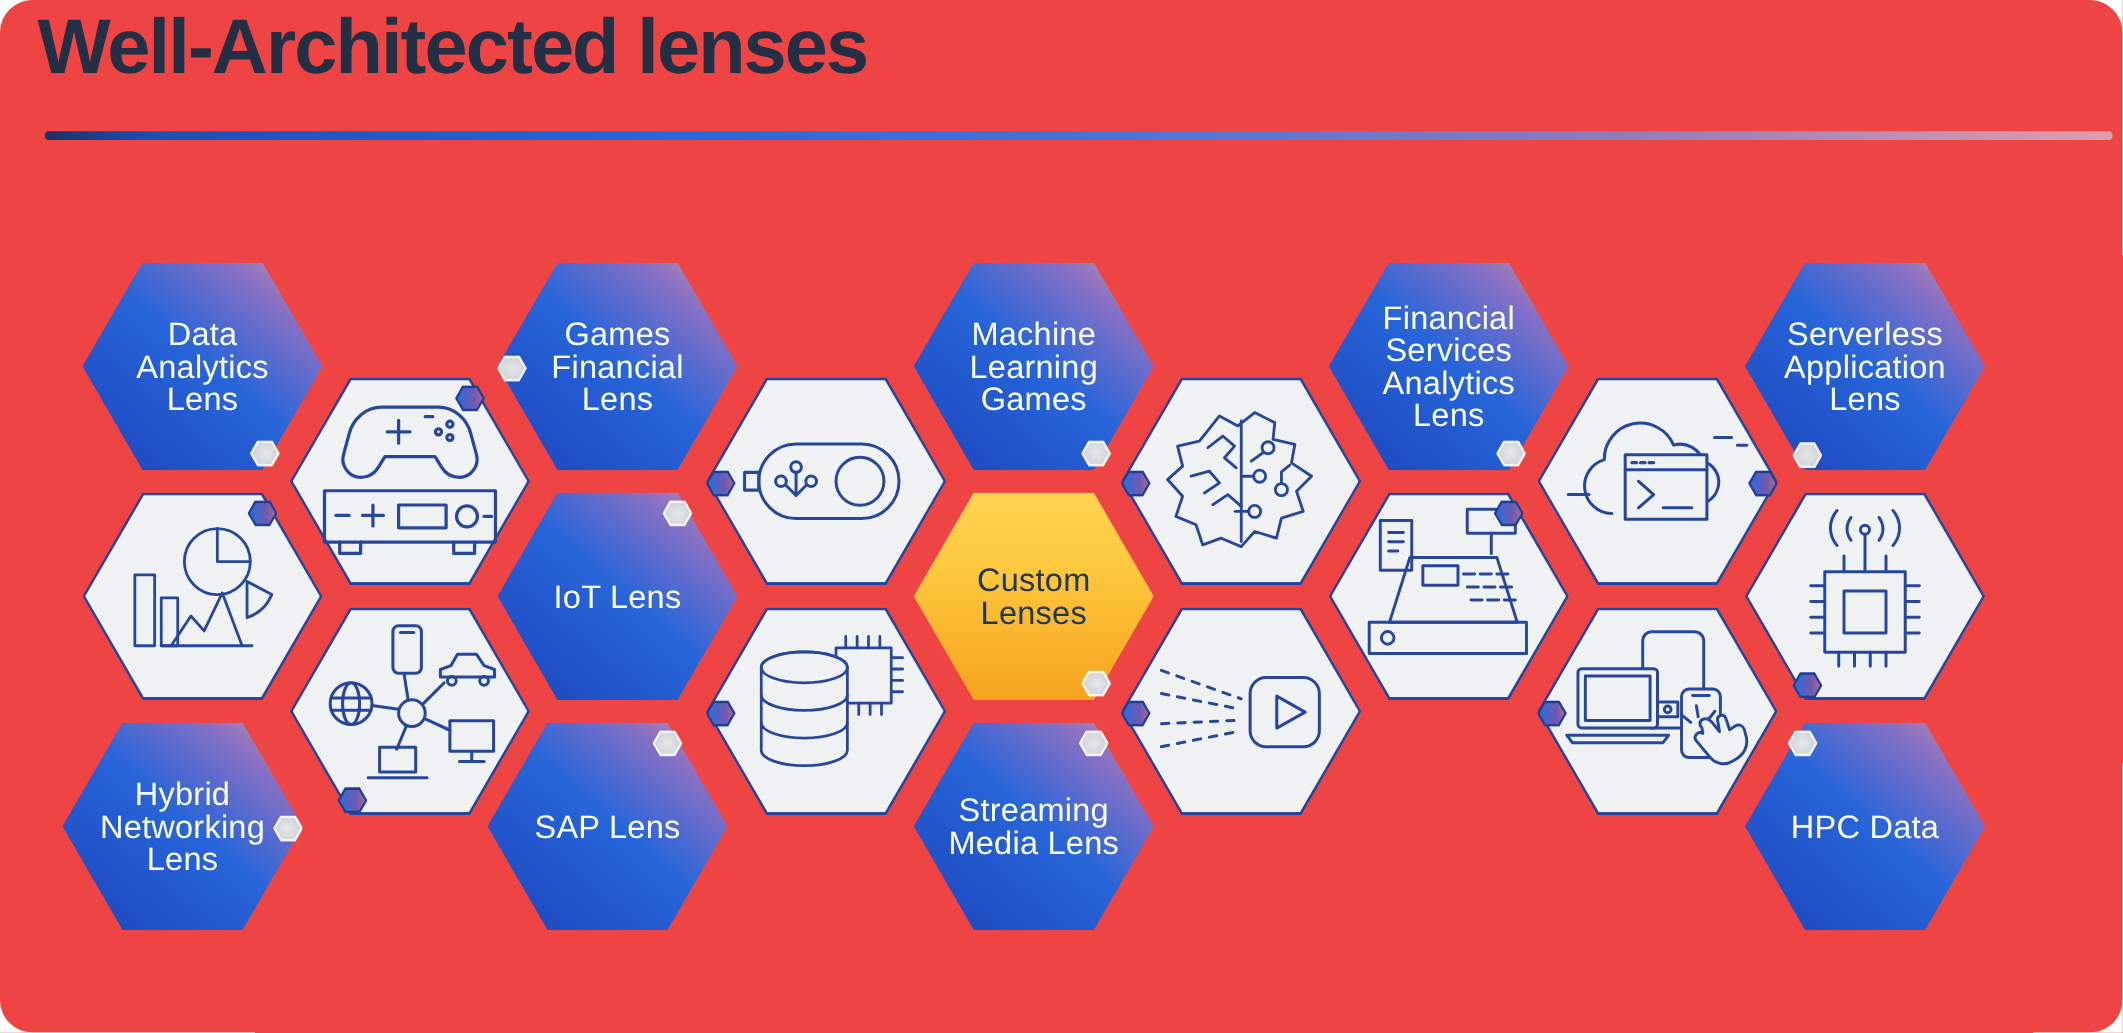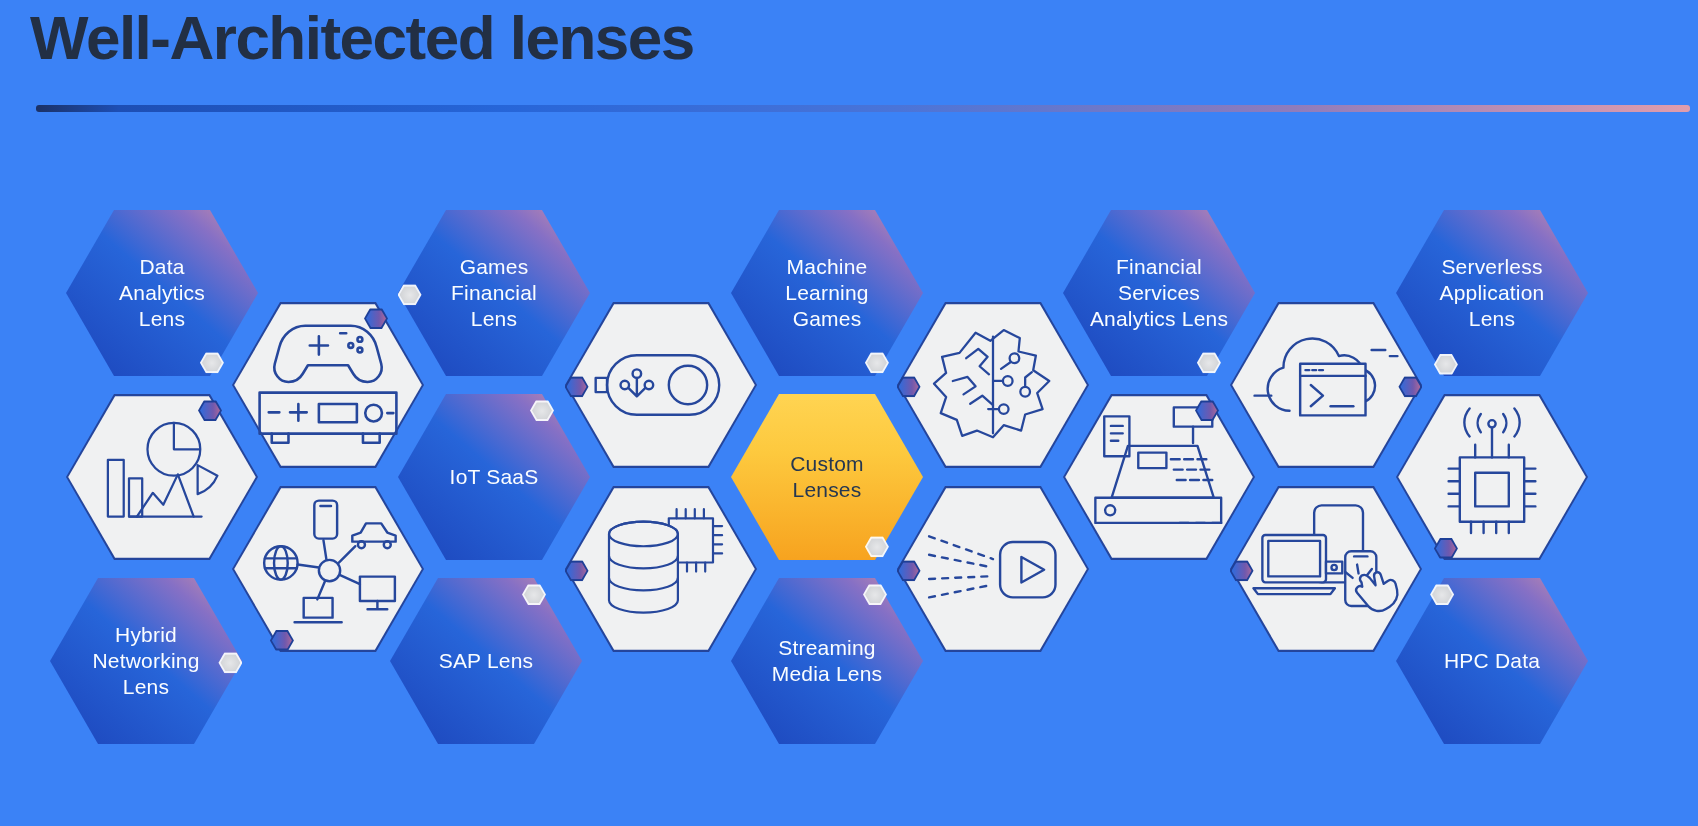--- a/index.html
+++ b/index.html
@@ -1,31 +1,31 @@
 <!DOCTYPE html>
 <html><head>
 <meta charset="utf-8">
 <style>
   html,body{margin:0;padding:0;background:#fff;}
-  .canvas{position:relative;width:1698px;height:826px;background:#3b82f6;overflow:hidden;
-          font-family:"Liberation Sans", sans-serif;}
+  .canvas{position:relative;width:1698px;height:826px;background:#ef4444;overflow:hidden;
+          font-family:"Liberation Sans", sans-serif;border-radius:26px;}
   .page-title{position:absolute;left:30px;top:2px;margin:0;font-size:62px;font-weight:800;
               letter-spacing:-1.5px;color:#222f44;}
   .divider{position:absolute;left:36px;top:105px;width:1654px;height:7px;border-radius:3px;
            background:linear-gradient(90deg,#1b3166 0%,#1d4eb4 5%,#2665d8 28%,#4a74d8 52%,#8f7cbb 76%,#e19dac 100%);}
   .honeycomb{position:absolute;left:0;top:0;width:100%;height:100%;}
   .tile{position:absolute;width:192px;height:166px;}
   .hex{position:absolute;inset:0;clip-path:polygon(25% 0,75% 0,100% 50%,75% 100%,25% 100%,0 50%);}
   .hex.blue{background:linear-gradient(to top right,#1c44ba 0%,#2765d9 52%,#8670c5 80%,#d291a5 100%);}
   .hex.yellow{background:linear-gradient(180deg,#ffd452 0%,#fdc93e 35%,#f7a31f 100%);}
   .hex.white{background:#24459c;}
   .hex.white::after{content:"";position:absolute;inset:2.2px;
        clip-path:polygon(25% 0,75% 0,100% 50%,75% 100%,25% 100%,0 50%);background:#f0f1f2;}
   .label{position:absolute;inset:0;display:flex;align-items:center;justify-content:center;
-         text-align:center;white-space:pre-line;font-size:21px;line-height:26px;
+         text-align:center;white-space:pre-line;font-size:26px;line-height:26px;
          color:#fafdff;letter-spacing:.2px;padding:0 14px;box-sizing:border-box;}
   .label.dark{color:#253751;}
   .acc{position:absolute;width:24px;height:21px;transform:translate(-50%,-50%);
        clip-path:polygon(25% 0,75% 0,100% 50%,75% 100%,25% 100%,0 50%);}
   .acc::after{content:"";position:absolute;inset:2px;
        clip-path:polygon(25% 0,75% 0,100% 50%,75% 100%,25% 100%,0 50%);}
   .acc.gray{background:rgba(252,252,252,.95);}
   .acc.gray::after{background:radial-gradient(circle,#e6e7e9 0%,#d2d4d7 75%);}
   .acc.blu{background:#1e3f97;}
   .acc.blu::after{background:linear-gradient(90deg,#2f6bdc 0%,#6f59ae 65%,#a9689b 100%);}
@@ -164,21 +164,21 @@
           <path d="M77 41 l15 8 a25 25 0 0 1 -15 14 z"></path>
           <path d="M31 80 l12 -18 8 9 11 -23 12 32"></path>
           <path d="M25 80 h55"></path>
         </g>
       </svg>
       <div class="acc blu tr"></div>
     </div>
 
     <div class="tile" style="left:398px;top:394px">
       <div class="hex blue"></div>
-      <div class="label">IoT SaaS</div>
+      <div class="label">IoT Lens</div>
       <div class="acc gray tr"></div>
     </div>
 
     <div class="tile" style="left:731px;top:394px">
       <div class="hex yellow"></div>
       <div class="label dark">Custom
 Lenses</div>
       <div class="acc gray br"></div>
     </div>
 

